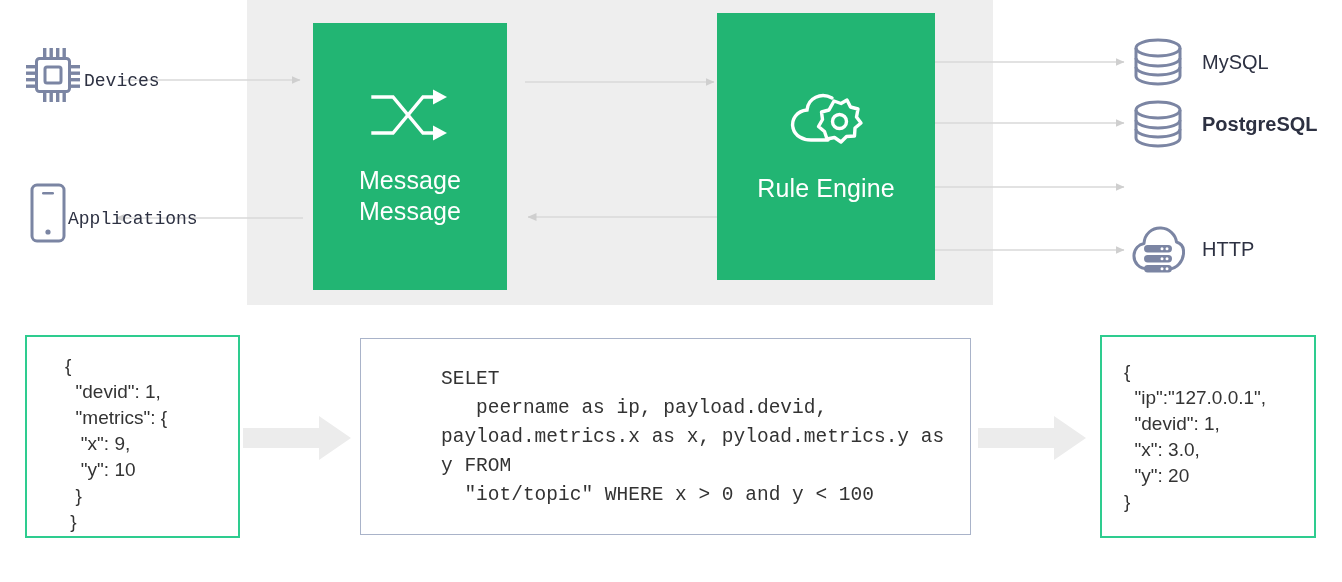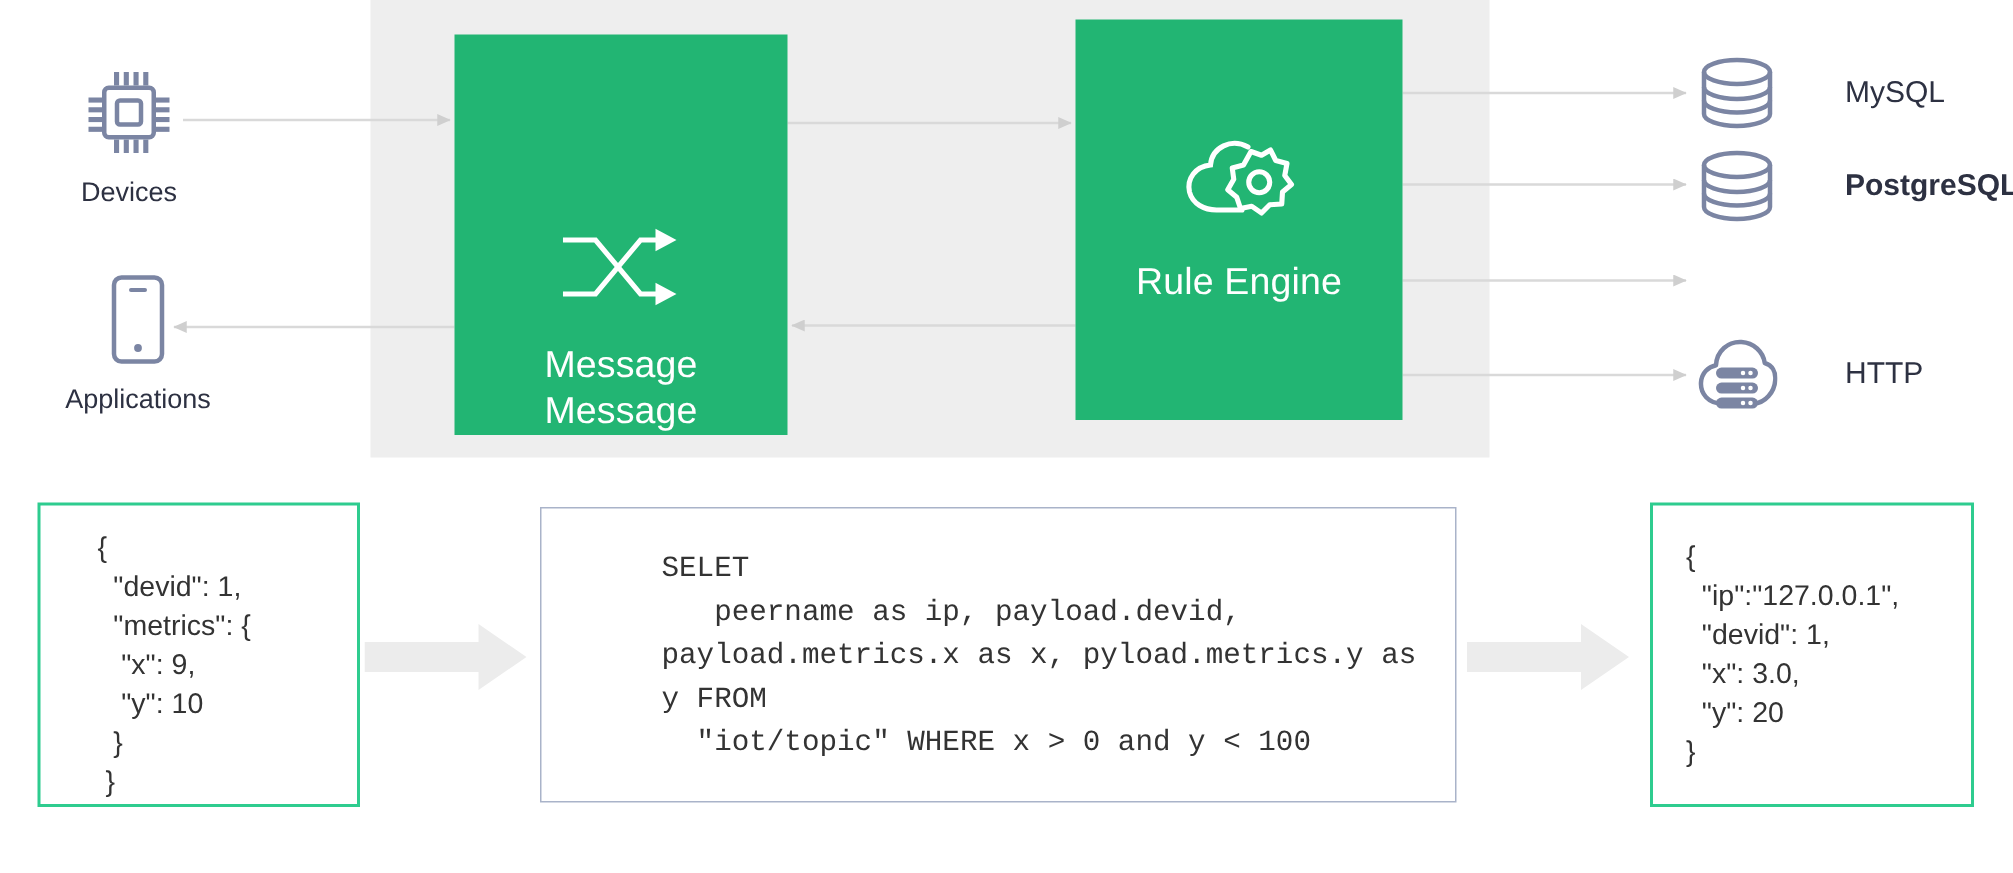--- a/index.html
+++ b/index.html
@@ -32,25 +32,24 @@
   
   .green-box {
     position: absolute;
     background: #22b573;
     display: flex;
     flex-direction: column;
     align-items: center;
     justify-content: center;
   }
   #box-message-routing {
-    left: 303px;
+    left: 313px;
     top: 23px;
-    width: 222px;
+    width: 194px;
     height: 267px;
-    justify-content: flex-end;
   }
   #box-rule-engine {
     left: 717px;
     top: 13px;
     width: 218px;
     height: 267px;
   }
   .green-box .box-icon {
     margin-bottom: 22px;
     line-height: 0;
@@ -61,22 +60,23 @@
     line-height: 31px;
     text-align: center;
     font-weight: 400;
     letter-spacing: 0.1px;
   }
 
   
   .source-node {
     position: absolute;
     display: flex;
-    flex-direction: column;
+    flex-direction: row;
     align-items: center;
+    font-family: Liberation Mono, monospace;
   }
   #node-devices { left: 22px; top: 44px; width: 128px; }
   #node-applications { left: 28px; top: 182px; width: 128px; }
   .source-node .node-icon { line-height: 0; }
   .source-node .node-label {
     margin-top: 12px;
     font-size: 18px;
     color: #2d3142;
     text-align: center;
     white-space: nowrap;
@@ -98,21 +98,20 @@
     height: 52px;
     display: flex;
     align-items: center;
     justify-content: center;
     line-height: 0;
   }
   .sink-node .sink-label {
     font-size: 20px;
     color: #2d3142;
     white-space: nowrap;
-    margin-left: 28px;
   }
 
   
   #connectors {
     position: absolute;
     left: 0;
     top: 0;
     width: 1342px;
     height: 582px;
     pointer-events: none;

